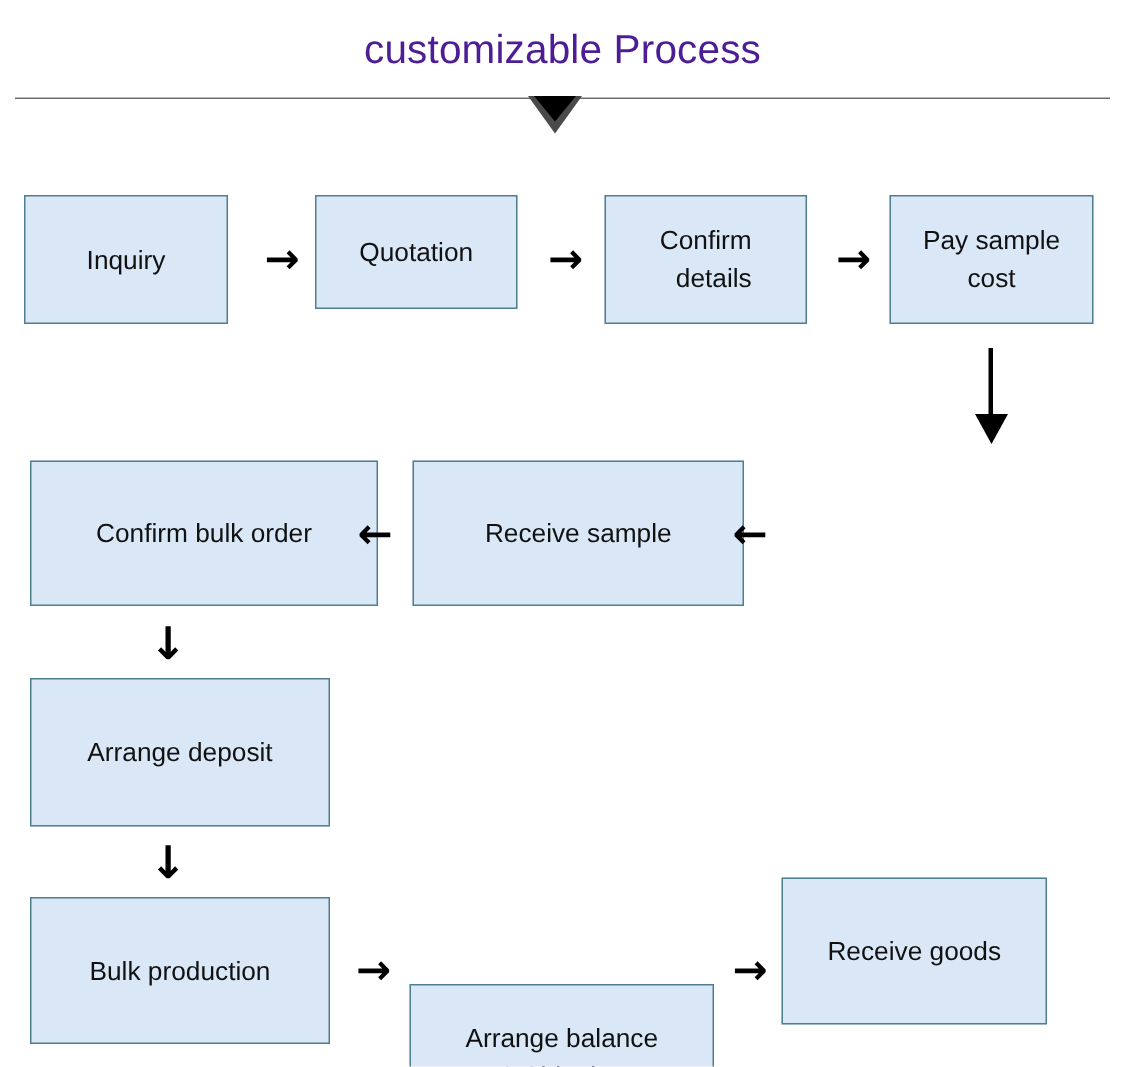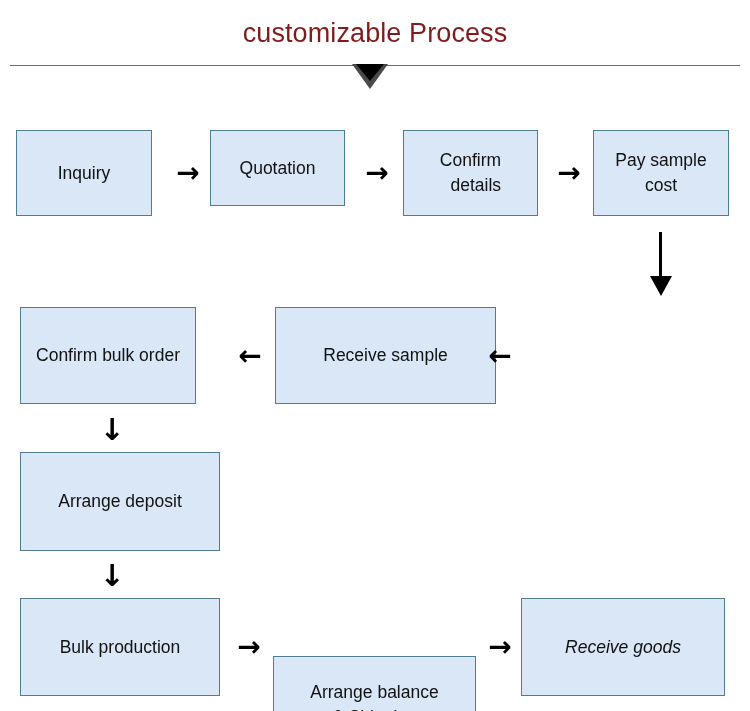--- a/index.html
+++ b/index.html
@@ -25,21 +25,21 @@
   .title {
     position: absolute;
     left: 0;
     top: 16px;
     width: 750px;
     text-align: center;
     font-size: 27px;
     line-height: 34px;
     font-weight: 400;
     letter-spacing: 0.1px;
-    color: #7f1d1d;
+    color: #4c1d95;
     white-space: nowrap;
   }
   .title-rule {
     position: absolute;
     left: 10px;
     top: 65px;
     width: 730px;
     height: 0;
     border-top: 1px solid #6d6d6d;
   }
@@ -160,21 +160,21 @@
   <div class="pbox" style="left:593px; top:130px; width:136px; height:86px;">
     <span class="lbl">Pay sample
 cost</span>
   </div>
 
   <div class="arrow-long" style="left:650px; top:232px; height:64px;">
     <div class="shaft" style="height:48px;"></div>
     <div class="head" style="top:44px;"></div>
   </div>
 
-  <div class="pbox" style="left:20px;  top:307px; width:176px; height:97px;">
+  <div class="pbox" style="left:20px;  top:307px; width:232px; height:97px;">
     <span class="lbl">Confirm bulk order</span>
   </div>
 
   <div class="arrow arrow-h" style="left:228px; top:339px;">←</div>
 
   <div class="pbox" style="left:275px; top:307px; width:221px; height:97px;">
     <span class="lbl">Receive sample</span>
   </div>
 
   <div class="arrow arrow-h" style="left:478px; top:339px;">←</div>
@@ -194,17 +194,17 @@
 
   <div class="arrow arrow-h" style="left:227px; top:630px;">→</div>
 
   <div class="pbox" style="left:273px; top:632px; width:203px; height:98px;margin-top:24px;">
     <span class="lbl">Arrange balance
 &amp;  Shipping</span>
   </div>
 
   <div class="arrow arrow-h" style="left:478px; top:630px;">→</div>
 
-  <div class="pbox" style="left:521px; top:598px; width:204px; height:98px;font-style:italic;">
+  <div class="pbox" style="left:521px; top:585px; width:177px; height:98px;">
     <span class="lbl">Receive goods</span>
   </div>
 
 </div>
 
 </body></html>

